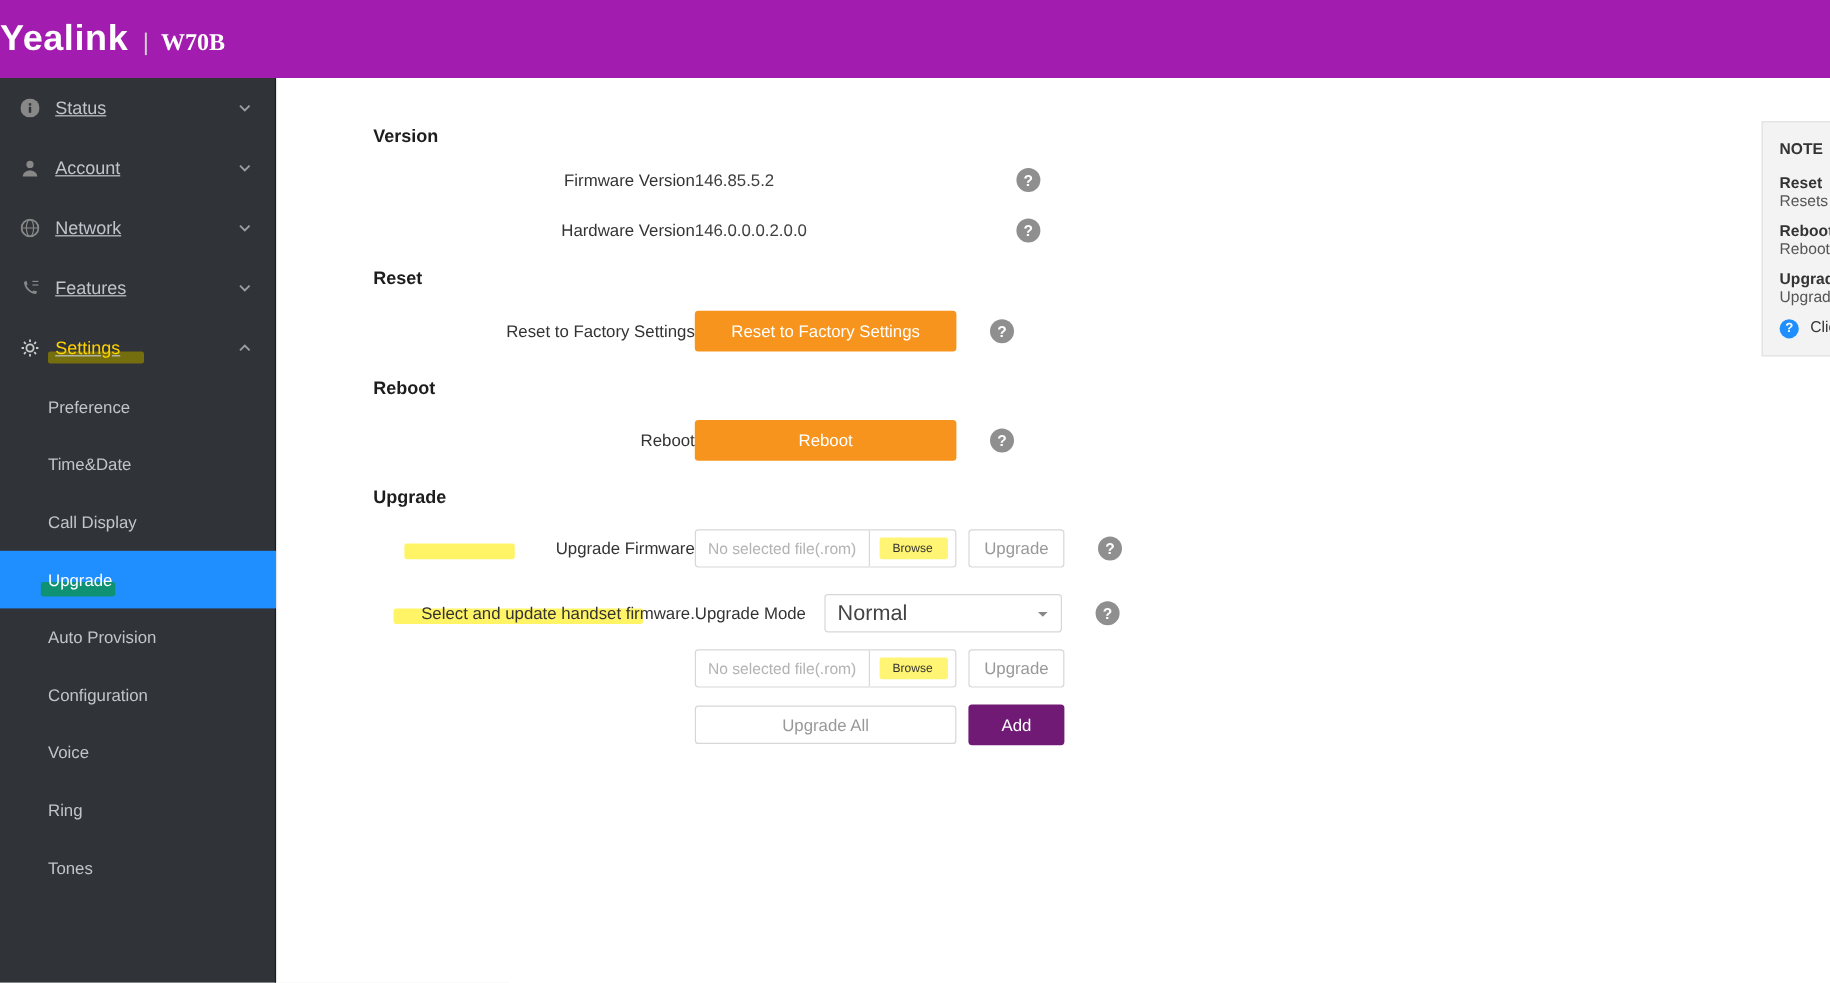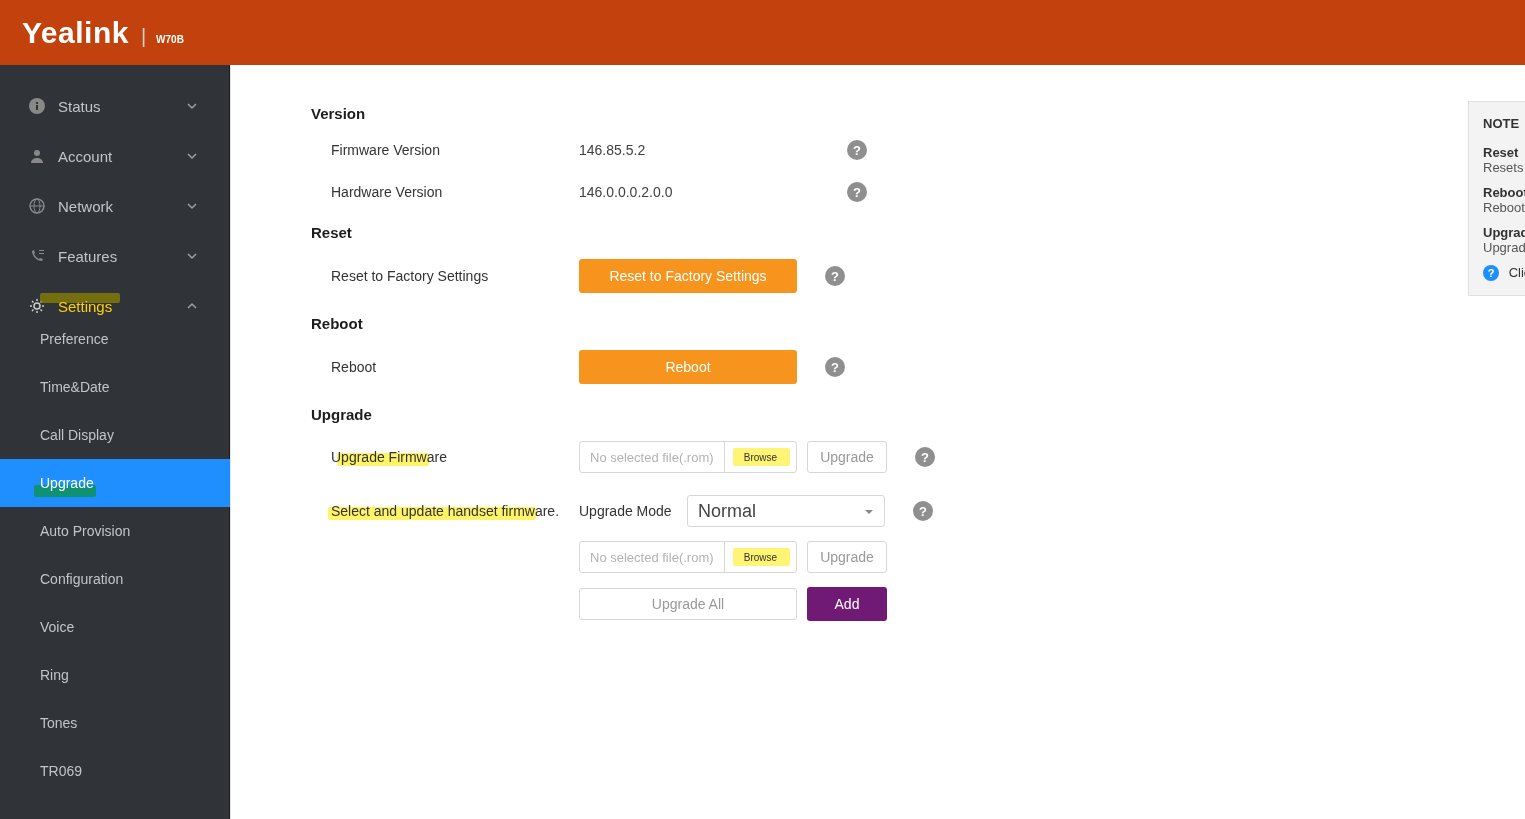--- a/index.html
+++ b/index.html
@@ -6,62 +6,63 @@
 body {
   font-family: Arial, Helvetica, sans-serif;
   font-size: 14px;
   background: #fff;
   width: 1525px;
   overflow-x: hidden;
 }
 
 .header {
   height: 65px;
-  background: #c2410c;
+  background: #a21caf;
   color: #fff;
   display: flex;
   align-items: center;
-  padding-left: 22px;
 }
 .brand { display: flex; align-items: baseline; }
 .brand-logo {
   font-weight: 700;
   font-size: 30px;
   letter-spacing: 0.5px;
 }
 .brand-sep {
   font-size: 20px;
   font-weight: 300;
   margin: 0 10px 0 12px;
   color: #d0d0d0;
 }
 .brand-model {
-  font-size: 10px;
+  font-size: 20px;
   font-weight: 700;
+  font-family: Liberation Serif, serif;
 }
 
 .wrapper { display: flex; }
 
 
 .sidebar {
   width: 230px;
   min-height: 754px;
   background: #303438;
   color: #cfcfcf;
   flex-shrink: 0;
   border-right: 1px solid #1b1c1e;
 }
 .menu-item {
   display: flex;
-  align-items: flex-end;
+  align-items: center;
   height: 50px;
-  padding: 0 28px;
+  padding: 0 16px;
   color: #bfc5cb;
   cursor: pointer;
   position: relative;
+  text-decoration: underline;
 }
 .menu-item .micon {
   width: 18px; height: 18px;
   margin-right: 12px;
   display: inline-flex;
   align-items: center;
   justify-content: center;
 }
 .menu-item .mlabel { flex: 1; font-size: 15px; }
 .menu-item .chev {
@@ -129,20 +130,21 @@
   display: flex;
   align-items: center;
   margin-bottom: 22px;
 }
 .row .rlabel {
   width: 268px;
   padding-left: 20px;
   color: #333;
   font-size: 14px;
   position: relative;
+  text-align: right;
 }
 .row .rval { color: #404040; font-size: 14px; width: 240px; }
 .qmark {
   width: 20px; height: 20px;
   border-radius: 50%;
   background: #8f8f8f;
   color: #fff;
   font-size: 13px;
   font-weight: 700;
   display: inline-flex;
@@ -359,23 +361,20 @@
           <span>Configuration</span>
         </div>
       <div class="sub-item">
           <span>Voice</span>
         </div>
       <div class="sub-item">
           <span>Ring</span>
         </div>
       <div class="sub-item">
           <span>Tones</span>
-        </div>
-      <div class="sub-item">
-          <span>TR069</span>
         </div>
     </div>
   </div>
 
   <div class="content">
     <div class="page">
 
       <div class="note-panel">
         <div class="ntitle">NOTE</div>
         <div class="nhead">Reset</div>

